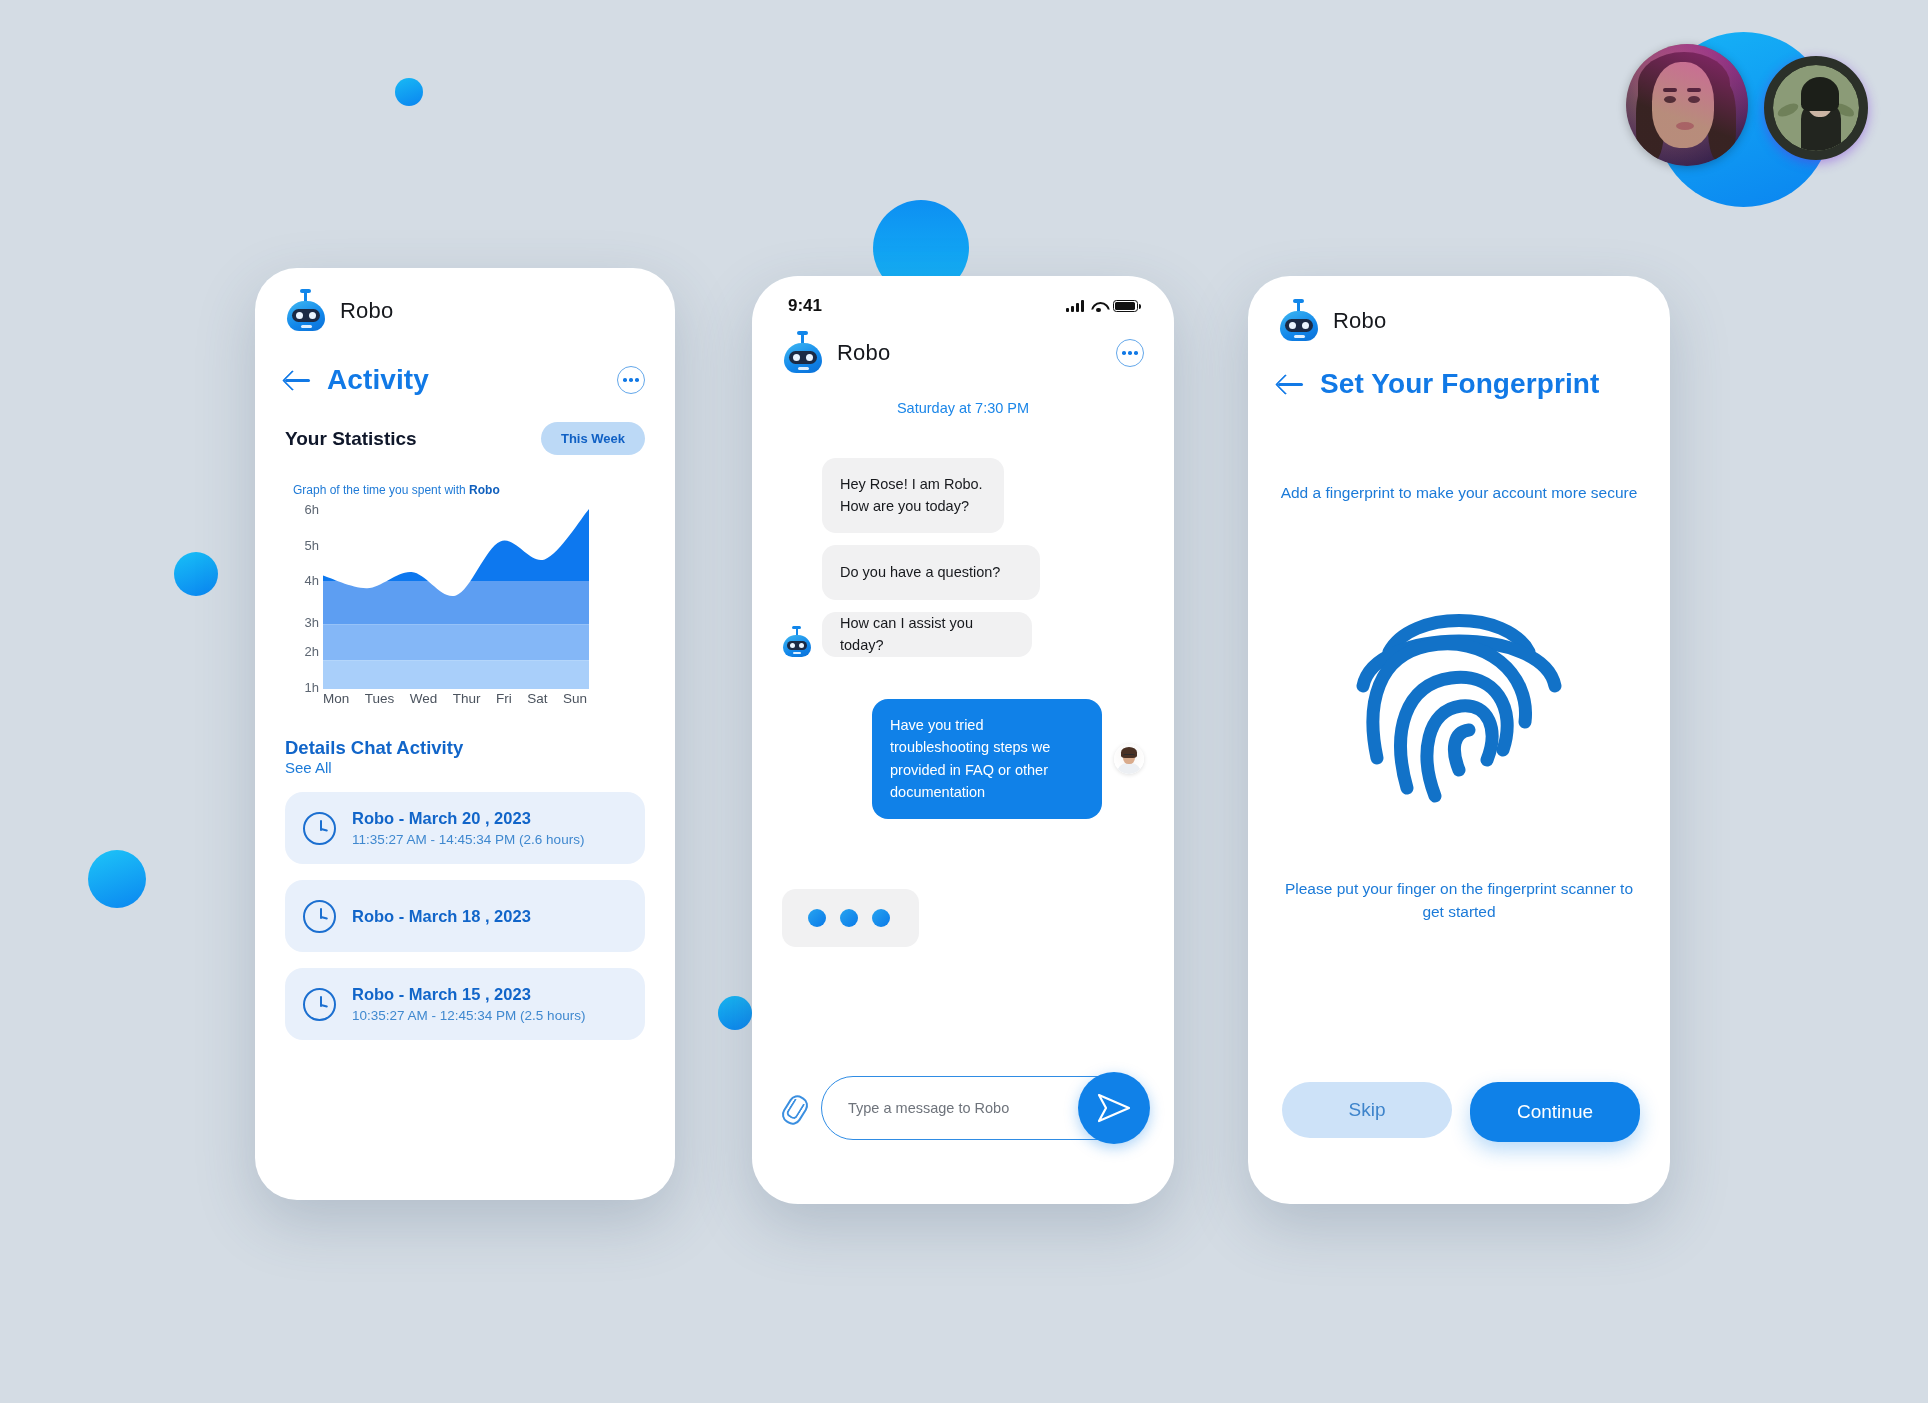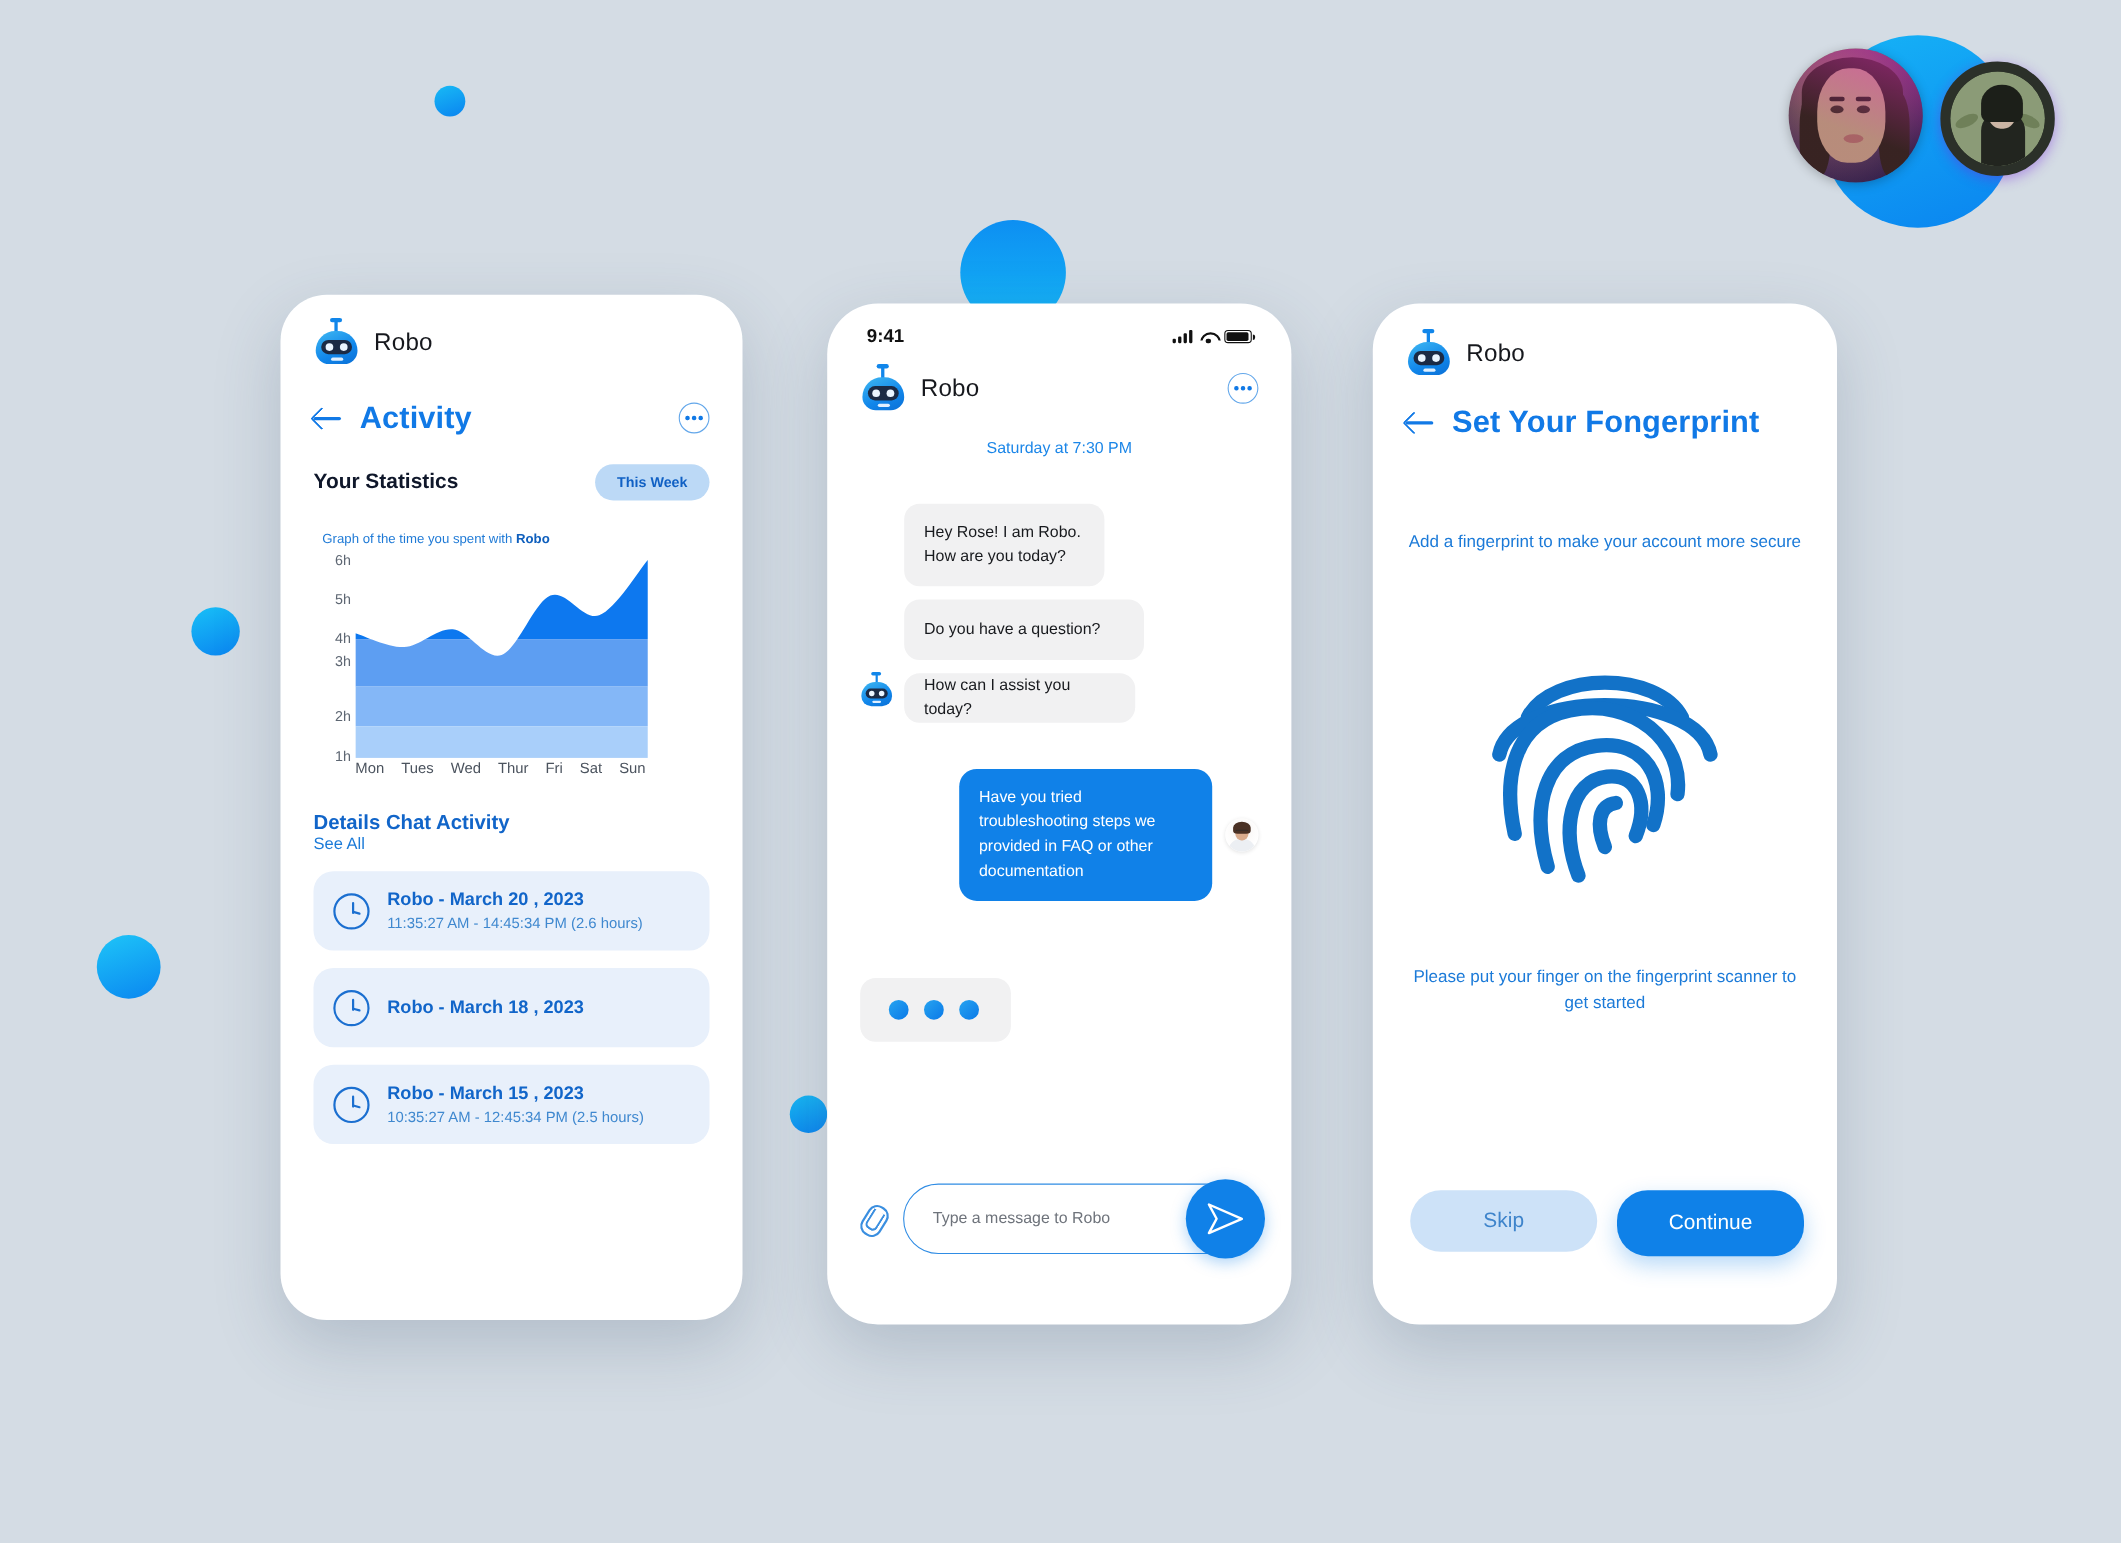--- a/index.html
+++ b/index.html
@@ -172,21 +172,21 @@
   .batt i { position:absolute; left:1.4px; top:1.4px; bottom:1.4px; right:1.8px;
       background:#111; border-radius:1.6px; display:block; }
   .batt::after { content:""; position:absolute; right:-4px; top:3.4px; width:2.2px;
       height:5px; background:#111; border-radius:0 2px 2px 0; }
 
   .chat-date { text-align:center; font-size:14.5px; color:#1b86e8; }
   .bubble { font-size:14.5px; line-height:1.55; border-radius:14px; }
   .bubble-in { background:#f1f1f2; color:#17191d; padding:15px 18px; }
   .bubble-out { background:#1081e8; color:#fff; padding:15px 18px;
       border-radius:16px; }
-  .row-in  { display:flex; align-items:flex-start; gap:10px; }
+  .row-in  { display:flex; align-items:flex-end; gap:10px; }
   .row-out { display:flex; align-items:center; justify-content:flex-end; gap:12px; }
   .mini-robo { width:30px; height:30px; position:relative; flex:none; }
   .mini-robo .robo-head { left:1px; top:8px; width:28px; height:22px;
       border-radius: 14px 14px 10px 10px; }
   .mini-robo .robo-ant { left:13.5px; top:0; height:10px; width:2.4px; }
   .mini-robo .robo-ant-top { left:10px; top:-1px; width:9px; height:3.4px; }
   .mini-robo .robo-visor { left:5px; top:14px; width:20px; height:9.5px; border-radius:5px; }
   .mini-robo .robo-eye { top:16.5px; width:5px; height:5px; }
   .mini-robo .robo-eye.l{left:8px;} .mini-robo .robo-eye.r{left:17px;}
   .mini-robo .robo-mouth{ left:11px; top:25px; width:8px; height:2.4px; }
@@ -305,21 +305,21 @@
     </div>
 
     <div class="graph-caption" style="margin-top:28px;">
       <span>Graph of the time you spent with </span><b>Robo</b>
     </div>
 
     <div class="chart-wrap">
       <div class="y-labels">
         <span style="top:178px">1h</span>
         <span style="top:142.4px">2h</span>
-        <span style="top:92px">3h</span>
+        <span style="top:113px">3h</span>
         <span style="top:71.2px">4h</span>
         <span style="top:35.6px">5h</span>
         <span style="top:0px">6h</span>
       </div>
 
       <svg class="chart-svg" width="266" height="180" viewBox="0 0 266 180">
         <defs>
           <clipPath id="areaClip">
             <path id="areaPath" d="M 0 66.59999999999998 C 7.388888888888889 68.69999999999999, 29.555555555555557 79.80000000000001, 44.333333333333336 79.20000000000002 C 59.111111111111114 78.60000000000002, 73.8888888888889 61.800000000000004, 88.66666666666667 63 C 103.44444444444444 64.19999999999999, 118.22222222222223 91.49999999999999, 133 86.39999999999999 C 147.77777777777777 81.3, 162.55555555555557 38.400000000000006, 177.33333333333334 32.400000000000006 C 192.11111111111111 26.40000000000001, 206.8888888888889 55.800000000000004, 221.66666666666669 50.400000000000006 C 236.44444444444446 45.00000000000001, 258.6111111111111 8.4, 266 0 L 266 180 L 0 180 Z"></path>
           </clipPath>

